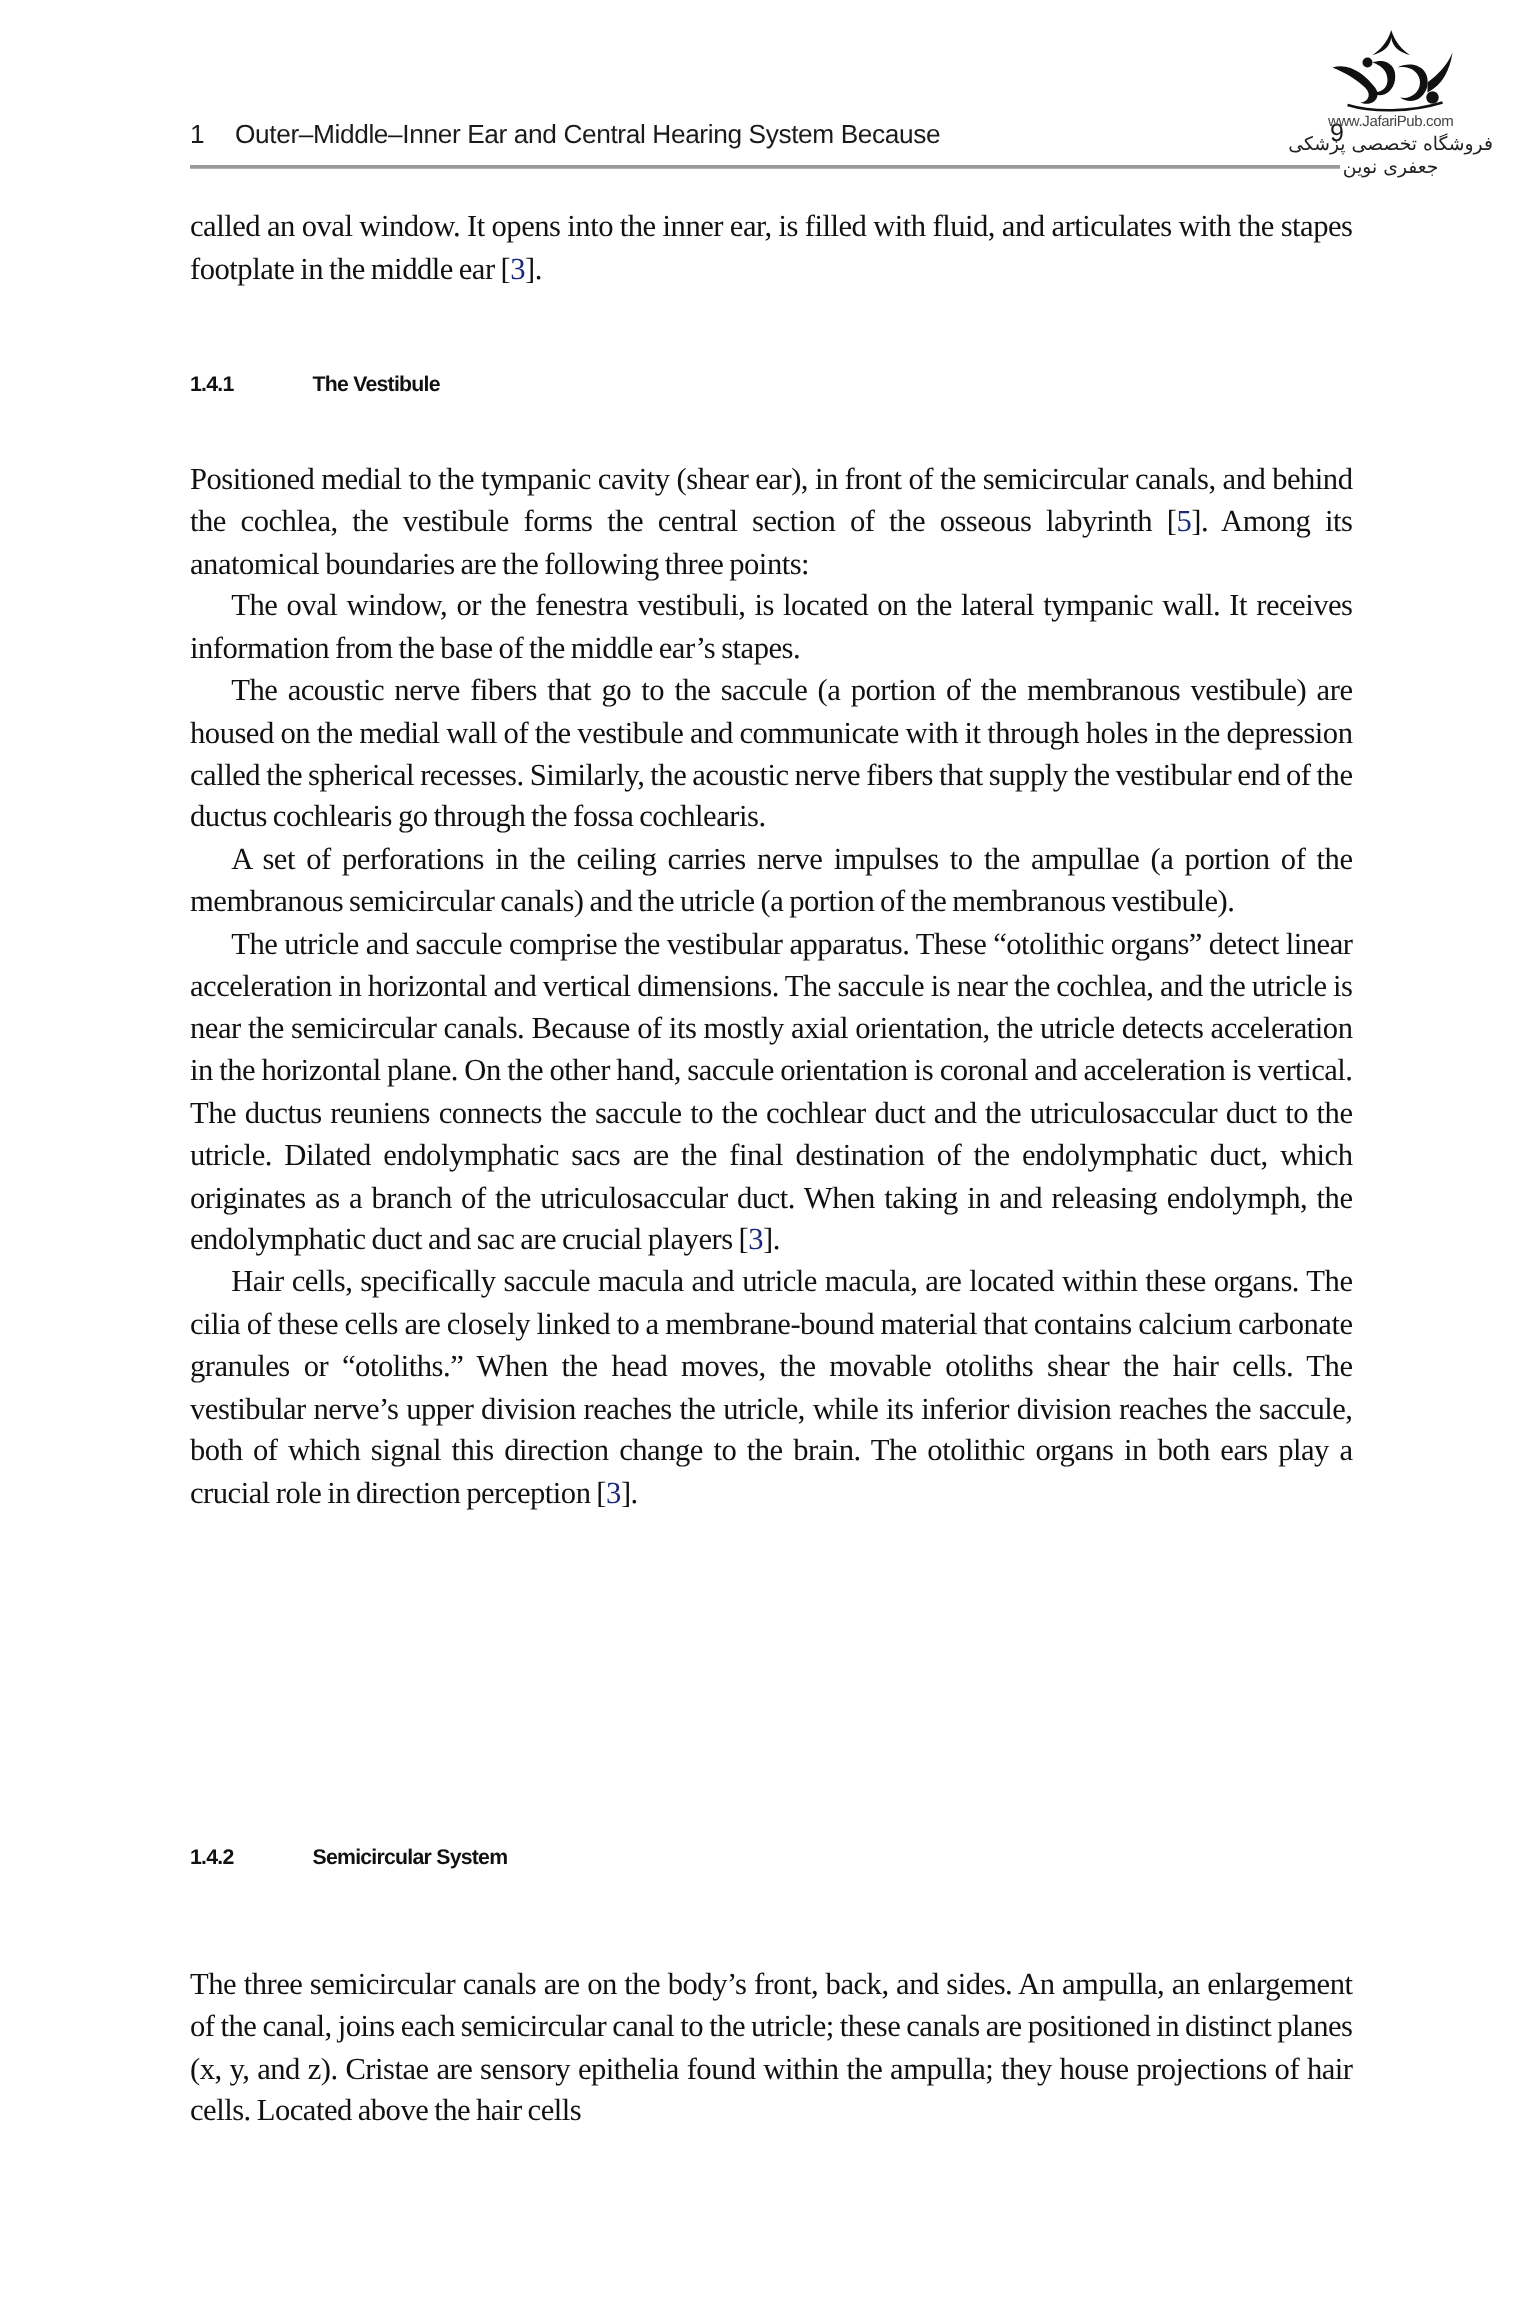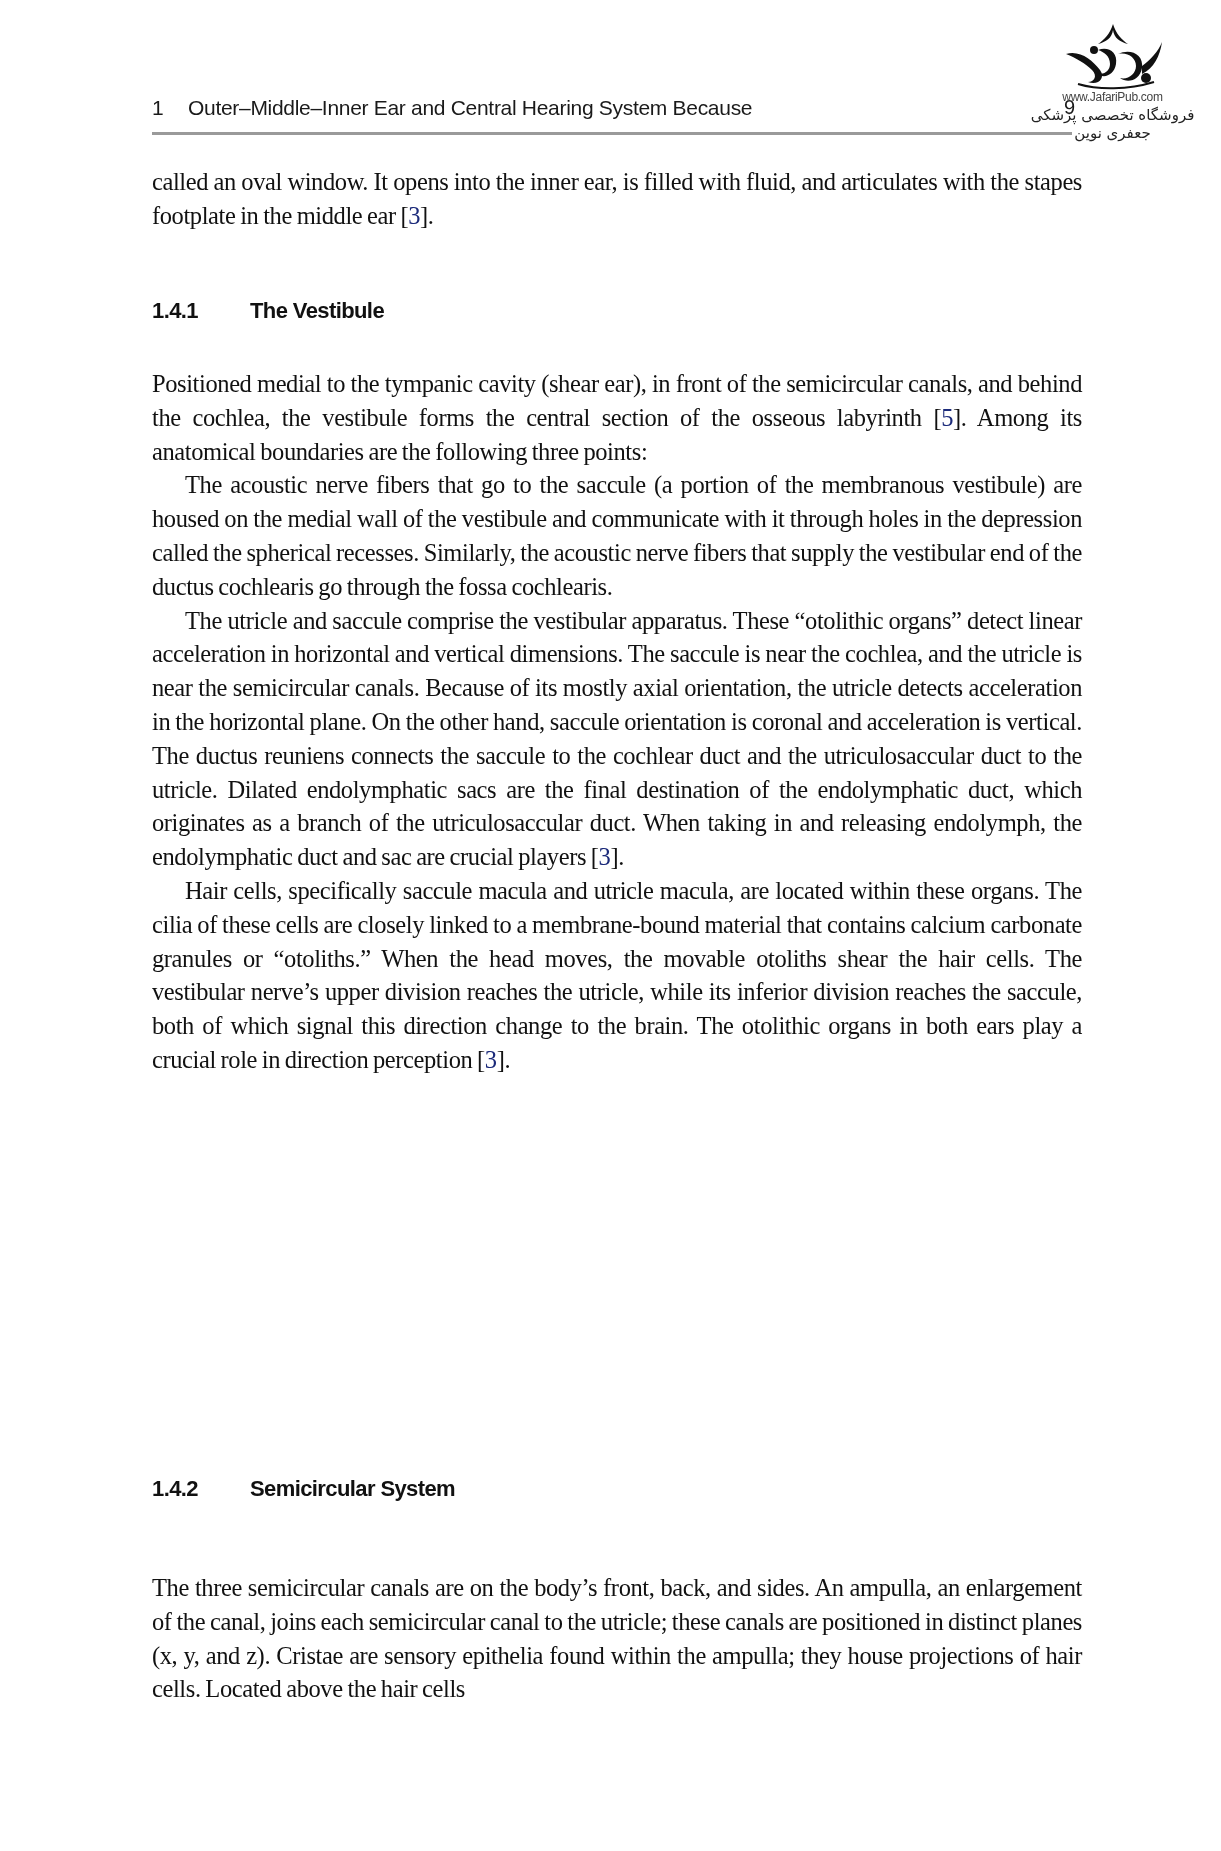--- a/index.html
+++ b/index.html
@@ -74,21 +74,21 @@
       word-spacing: -1px;
     }
     .body-text p { margin: 0; }
     .body-text p.indent { text-indent: 33px; }
     .cite { color: #1b2a7a; }
     .section-heading {
       position: absolute;
       left: 152px;
       font-family: "Liberation Sans", sans-serif;
       font-weight: bold;
-      font-size: 22px;
+      font-size: 17px;
       color: #111;
       letter-spacing: -0.6px;
     }
     .section-heading .sec-num { display: inline-block; width: 98px; }
   </style>
 </head>
 <body>
 
 <div class="page-header">
   <span class="chapter-num">1</span><span>Outer–Middle–Inner Ear and Central Hearing System Because</span>
@@ -114,21 +114,23 @@
 <div class="body-text" style="top: 165px;">
   <p><span>called an oval window. It opens into the inner ear, is filled with fluid, and articulates with the stapes footplate in the middle ear [</span><span class="cite">3</span><span>].</span></p>
 </div>
 
 <div class="section-heading" style="top: 298px;">
   <span class="sec-num">1.4.1</span><span>The Vestibule</span>
 </div>
 
 <div class="body-text" style="top: 367px;">
   <p><span>Positioned medial to the tympanic cavity (shear ear), in front of the semicircular canals, and behind the cochlea, the vestibule forms the central section of the osseous labyrinth [</span><span class="cite">5</span><span>]. Among its anatomical boundaries are the following three points:</span></p>
+  <p class="indent">The oval window, or the fenestra vestibuli, is located on the lateral tympanic wall. It receives information from the base of the middle ear’s stapes.</p>
   <p class="indent">The acoustic nerve fibers that go to the saccule (a portion of the membranous vestibule) are housed on the medial wall of the vestibule and communicate with it through holes in the depression called the spherical recesses. Similarly, the acoustic nerve fibers that supply the vestibular end of the ductus cochlearis go through the fossa cochlearis.</p>
+  <p class="indent">A set of perforations in the ceiling carries nerve impulses to the ampullae (a por­tion of the membranous semicircular canals) and the utricle (a portion of the mem­branous vestibule).</p>
   <p class="indent"><span>The utricle and saccule comprise the vestibular apparatus. These “otolithic organs” detect linear acceleration in horizontal and vertical dimensions. The saccule is near the cochlea, and the utricle is near the semicircular canals. Because of its mostly axial orientation, the utricle detects acceleration in the horizontal plane. On the other hand, saccule orientation is coronal and acceleration is vertical. The ductus reuniens connects the saccule to the cochlear duct and the utriculosaccular duct to the utricle. Dilated endolymphatic sacs are the final destination of the endolym­phatic duct, which originates as a branch of the utriculosaccular duct. When taking in and releasing endolymph, the endolymphatic duct and sac are crucial players [</span><span class="cite">3</span><span>].</span></p>
   <p class="indent"><span>Hair cells, specifically saccule macula and utricle macula, are located within these organs. The cilia of these cells are closely linked to a membrane-bound mate­rial that contains calcium carbonate granules or “otoliths.” When the head moves, the movable otoliths shear the hair cells. The vestibular nerve’s upper division reaches the utricle, while its inferior division reaches the saccule, both of which signal this direction change to the brain. The otolithic organs in both ears play a crucial role in direction perception [</span><span class="cite">3</span><span>].</span></p>
 </div>
 
 <div class="section-heading" style="top: 1476px;">
   <span class="sec-num">1.4.2</span><span>Semicircular System</span>
 </div>
 
 <div class="body-text" style="top: 1571px;">
   <p>The three semicircular canals are on the body’s front, back, and sides. An ampulla, an enlargement of the canal, joins each semicircular canal to the utricle; these canals are positioned in distinct planes (x, y, and z). Cristae are sensory epithelia found within the ampulla; they house projections of hair cells. Located above the hair cells</p>

